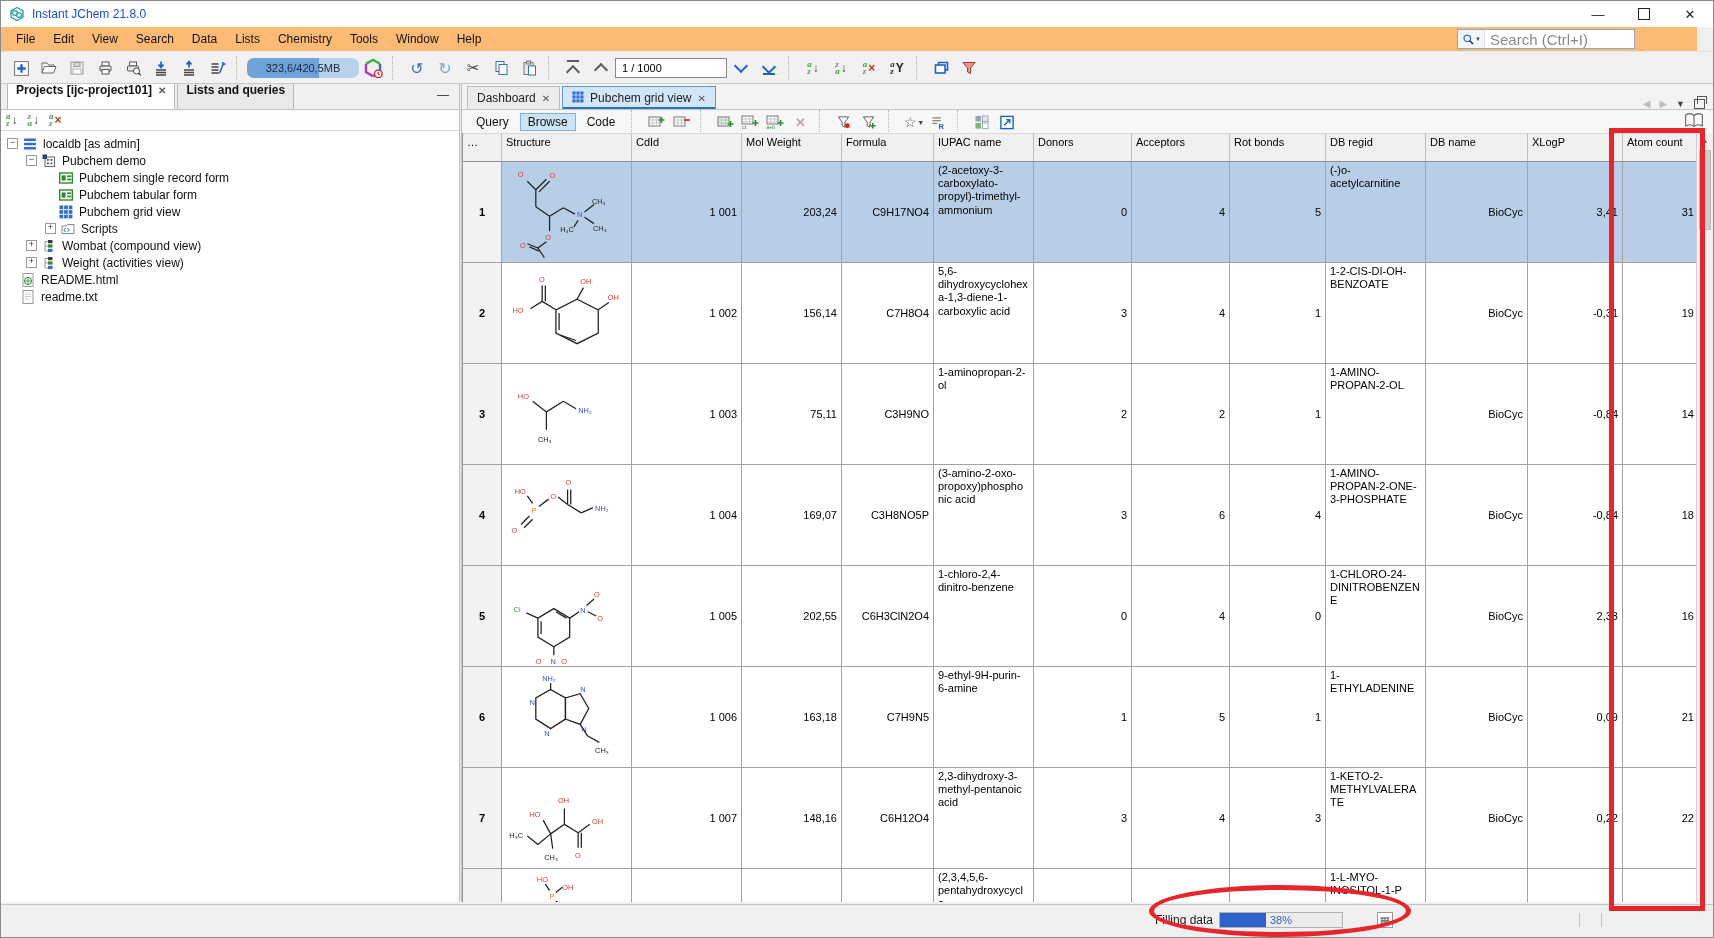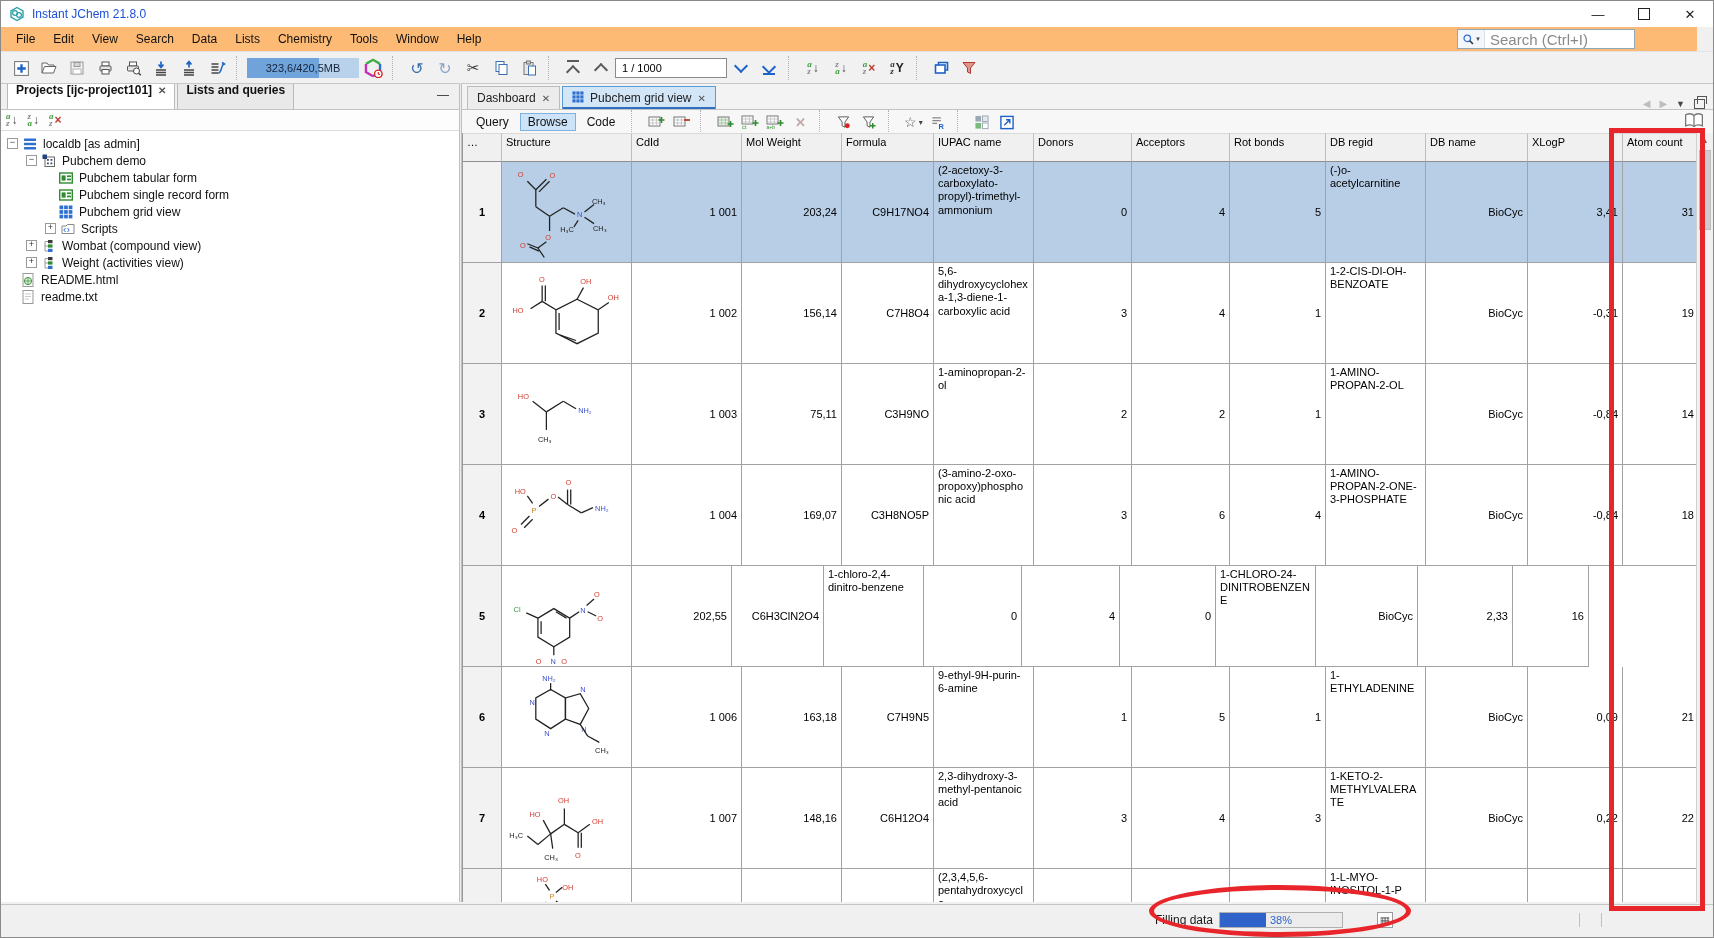--- a/index.html
+++ b/index.html
@@ -14,21 +14,21 @@
   .menubar{position:absolute;top:26px;left:0;right:16px;height:24px;background:#fdba74;display:flex;align-items:center;padding-left:6px;}
   .menu-item{font-size:12px;padding:3px 9px;color:#111;}
   .searchbox{position:absolute;left:1456px;top:2px;width:178px;height:20px;border:1px solid #8fa8c0;background:#fff;display:flex;align-items:center;box-sizing:border-box;}
   .search-ic{width:26px;height:100%;display:flex;align-items:center;justify-content:center;background:#f3f7fb;border-right:1px solid #d7e2ec;gap:1px;}
   .searchbox input{flex:1;border:none;outline:none;font-size:15px;color:#333;padding:0 5px;font-family:"Liberation Sans",sans-serif;min-width:0;}
   .searchbox input::placeholder{color:#8a8a8a;}
   
   .toolbar{position:absolute;top:50px;left:0;right:0;height:32px;background:#f1f1f1;border-top:1px solid #e3e3e3;display:flex;align-items:center;padding-left:6px;}
   .tbtn{height:26px;min-width:26px;display:flex;align-items:center;justify-content:center;margin:0 1px;}
   .tsep{width:6px;height:24px;border-left:1px dotted #b3b3b3;margin:0 4px 0 5px;}
-  .memory{width:112px;height:20px;background:#b9d2ec;position:relative;font-size:11px;color:#16243c;display:flex;align-items:center;justify-content:center;overflow:hidden;}
+  .memory{width:112px;height:20px;background:#b9d2ec;position:relative;font-size:11px;color:#16243c;display:flex;align-items:center;justify-content:center;overflow:hidden;border-radius:7px;}
   .memfill{position:absolute;left:0;top:0;bottom:0;width:64%;background:#6fa3da;}
   .memtext{position:relative;z-index:1;}
   .recfield{width:112px;height:20px;border:1px solid #8a8a8a;background:#fff;font-size:11px;padding:0 6px;font-family:"Liberation Sans",sans-serif;box-sizing:border-box;}
   .chv{display:inline-block;width:8px;height:8px;border-left:2px solid #5a5a5a;border-bottom:2px solid #5a5a5a;}
   .chv.up{transform:rotate(135deg);margin-top:4px;}
   .chv.dn{transform:rotate(-45deg);margin-bottom:4px;}
   .chv.blue{border-color:#1c62c8;}
   .navstack{display:flex;flex-direction:column;align-items:center;gap:1px;}
   .navbar2{width:12px;height:2px;background:#5a5a5a;}
   .navbar2.blue{background:#1c62c8;}
@@ -355,33 +355,33 @@
         <div class="titem" style="padding-left: 44px;">
           <span class="exp none"></span>
           <span class="ticon">
             <svg viewBox="0 0 14 14" xmlns="http://www.w3.org/2000/svg">
     <rect x="0.7" y="2" width="12.6" height="10" fill="#fff" stroke="#2e8b2e" stroke-width="1.4"></rect>
     <rect x="2.6" y="4.4" width="4" height="5.2" fill="#2e8b2e"></rect>
     <rect x="8" y="4.4" width="4" height="1.7" fill="#2e8b2e"></rect>
               <rect x="8" y="7.6" width="4" height="1.7" fill="#2e8b2e"></rect>
   </svg>
           </span>
-          <span class="tlabel">Pubchem tabular form</span>
+          <span class="tlabel">Pubchem single record form</span>
         </div>
         <div class="titem" style="padding-left: 44px;">
           <span class="exp none"></span>
           <span class="ticon">
             <svg viewBox="0 0 14 14" xmlns="http://www.w3.org/2000/svg">
     <rect x="0.7" y="2" width="12.6" height="10" fill="#fff" stroke="#2e8b2e" stroke-width="1.4"></rect>
     <rect x="2.6" y="4.4" width="4" height="5.2" fill="#2e8b2e"></rect>
     <rect x="8" y="4.4" width="4" height="1.7" fill="#2e8b2e"></rect>
               <rect x="8" y="7.6" width="4" height="1.7" fill="#2e8b2e"></rect>
   </svg>
           </span>
-          <span class="tlabel">Pubchem single record form</span>
+          <span class="tlabel">Pubchem tabular form</span>
         </div>
         <div class="titem" style="padding-left: 44px;">
           <span class="exp none"></span>
           <span class="ticon">
             <svg viewBox="0 0 14 14" xmlns="http://www.w3.org/2000/svg">
     <rect x="0.5" y="0.5" width="3.7" height="3.7" fill="#2f6fd0"></rect>
               <rect x="5.1" y="0.5" width="3.7" height="3.7" fill="#2f6fd0"></rect>
               <rect x="9.7" y="0.5" width="3.7" height="3.7" fill="#2f6fd0"></rect>
     <rect x="0.5" y="5.1" width="3.7" height="3.7" fill="#2f6fd0"></rect>
               <rect x="5.1" y="5.1" width="3.7" height="3.7" fill="#2f6fd0"></rect>
@@ -739,20 +739,21 @@
     <line x1="79" y1="36" x2="86" y2="30"></line>
                 <text class="o" x="86" y="28">O</text>
     <line x1="80" y1="42" x2="88" y2="46"></line>
                 <text class="o" x="89" y="51">O</text>
     <line x1="48" y1="75" x2="48" y2="83"></line>
                 <text class="n" x="45" y="91">N</text>
     <text class="o" x="55" y="91">O</text>
                 <text class="o" x="31" y="91">O</text>
   </svg>
             </div>
+            <div class="gcell c2 numc">1 005</div>
             <div class="gcell c3 numc">202,55</div>
             <div class="gcell c4 numc">C6H3ClN2O4</div>
             <div class="gcell c5 tl">1-chloro-2,4-dinitro-benzene</div>
             <div class="gcell c6 numc">0</div>
             <div class="gcell c7 numc">4</div>
             <div class="gcell c8 numc">0</div>
             <div class="gcell c9 tl">1-CHLORO-24-DINITROBENZENE</div>
             <div class="gcell c10 numc">BioCyc</div>
             <div class="gcell c11 numc">2,33</div>
             <div class="gcell c12 numc">16</div>

